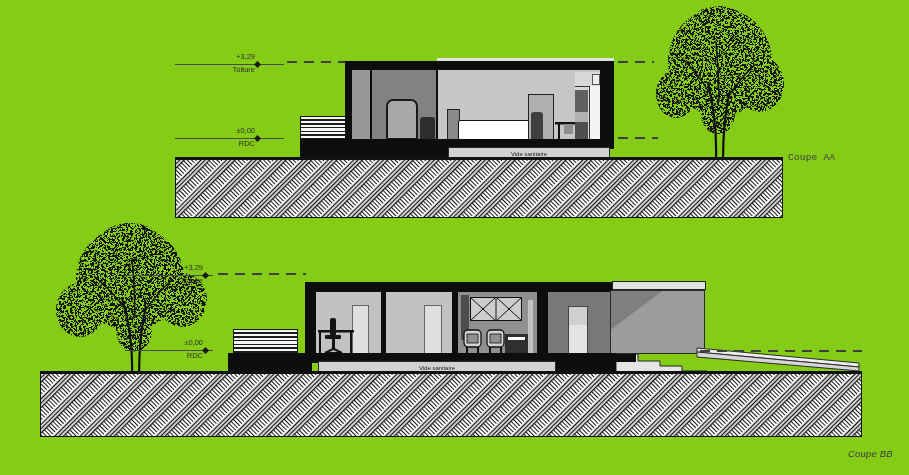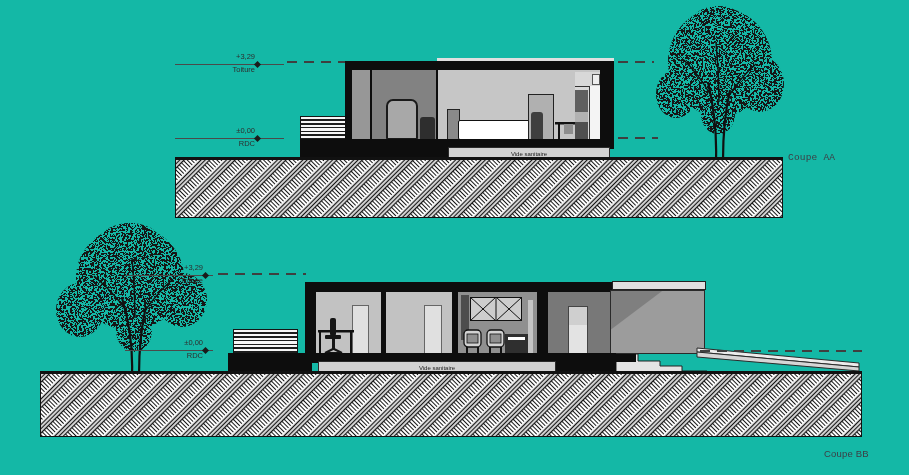--- a/index.html
+++ b/index.html
@@ -1,16 +1,16 @@
 <!DOCTYPE html>
 <html><head>
 <meta charset="utf-8">
 <style>
   html,body{margin:0;padding:0;background:#fff;}
-  .canvas{position:relative;width:909px;height:475px;background:#14b8a6;overflow:hidden;
+  .canvas{position:relative;width:909px;height:475px;background:#84cc16;overflow:hidden;
           font-family:"Liberation Sans",sans-serif;color:#333;}
   .abs{position:absolute;}
   .lvl-line{height:1px;background:#4a4a4a;}
   .dash{height:2px;background:repeating-linear-gradient(90deg,#3f3f3f 0 10px,transparent 10px 17px);}
   .diamond{width:5px;height:5px;background:#1a1a1a;transform:rotate(45deg);}
   .lvl-txt{width:58px;text-align:right;font-size:7.5px;line-height:8px;color:#2e2e2e;}
   .coupe{font-size:9.5px;color:#3d3d44;letter-spacing:.2px;}
   .louver{border:1px solid #141414;background:repeating-linear-gradient(180deg,#f6f6f6 0 2.2px,#1c1c1c 2.2px 3.8px);}
   .blk{background:#0d0d0d;}
   .vide{background:#d2d2d2;border:1px solid #2b2b2b;display:flex;align-items:center;justify-content:center;
@@ -228,16 +228,16 @@
         <pattern id="hatchB" width="18" height="18" patternUnits="userSpaceOnUse" patternTransform="rotate(45)">
           <rect width="18" height="18" fill="#ffffff"></rect>
           <path d="M2.5,0V18 M5.5,0V18 M8.5,0V18" stroke="#161616" stroke-width="1.4"></path>
           <path d="M9,2.5H18 M9,5.5H18 M9,8.5H18 M9,11.5H18 M9,14.5H18 M9,17.5H18" stroke="#161616" stroke-width="1.2"></path>
         </pattern>
       </defs>
       <rect x="0.5" y="0.5" width="821" height="65" fill="url(#hatchB)" stroke="#111" stroke-width="1"></rect>
       <rect x="0" y="0" width="822" height="3" fill="#111"></rect>
     </svg>
 
-    <div class="abs coupe" style="left:824px;top:448px;">Coupe BB</div>
+    <div class="abs coupe" style="left:848px;top:448px;font-style:italic;">Coupe BB</div>
   </div>
 
 </div>
 
 </body></html>

